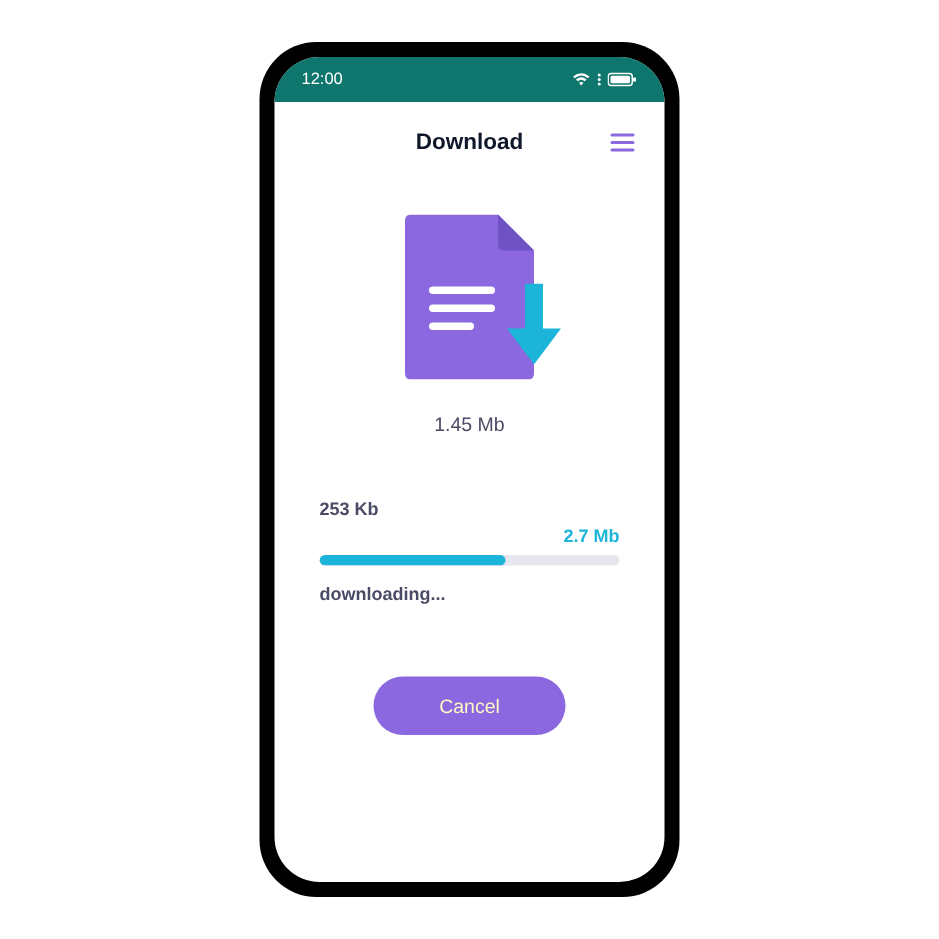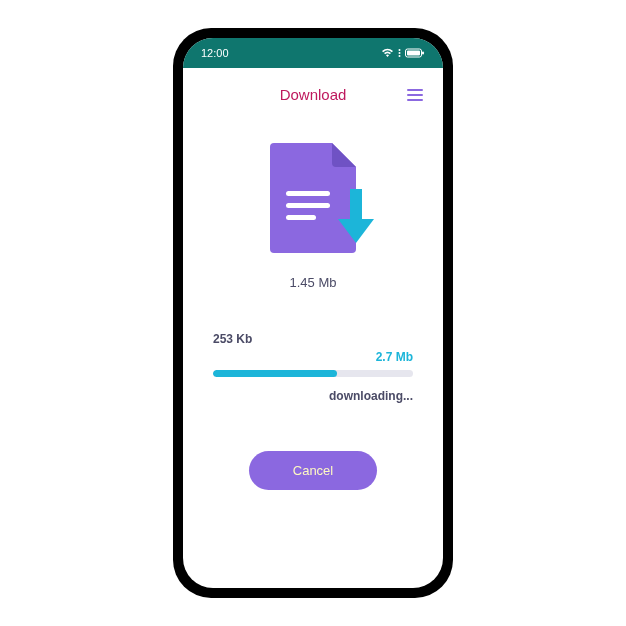--- a/index.html
+++ b/index.html
@@ -50,23 +50,23 @@
       gap: 4px;
     }
     .header {
       display: flex;
       align-items: center;
       justify-content: center;
       position: relative;
       padding: 18px 20px 10px;
     }
     .header-title {
-      color: #be185d;
+      color: #0f172a;
       font-size: 15px;
-      font-weight: 400;
+      font-weight: 700;
     }
     .hamburger {
       position: absolute;
       right: 20px;
       display: flex;
       flex-direction: column;
       gap: 3px;
       cursor: pointer;
     }
     .hamburger span {
@@ -122,21 +122,21 @@
       border-radius: 4px;
       overflow: hidden;
     }
     .progress-fill {
       height: 100%;
       width: 62%;
       background: #1cb5d9;
       border-radius: 4px;
     }
     .status-text {
-      text-align: right;
+      text-align: left;
       color: #4b4b66;
       font-size: 12px;
       margin-top: 12px;
     }
     .cancel-btn {
       margin-top: 48px;
       background: #8b68e0;
       color: #fef9c3;
       border: none;
       border-radius: 22px;

